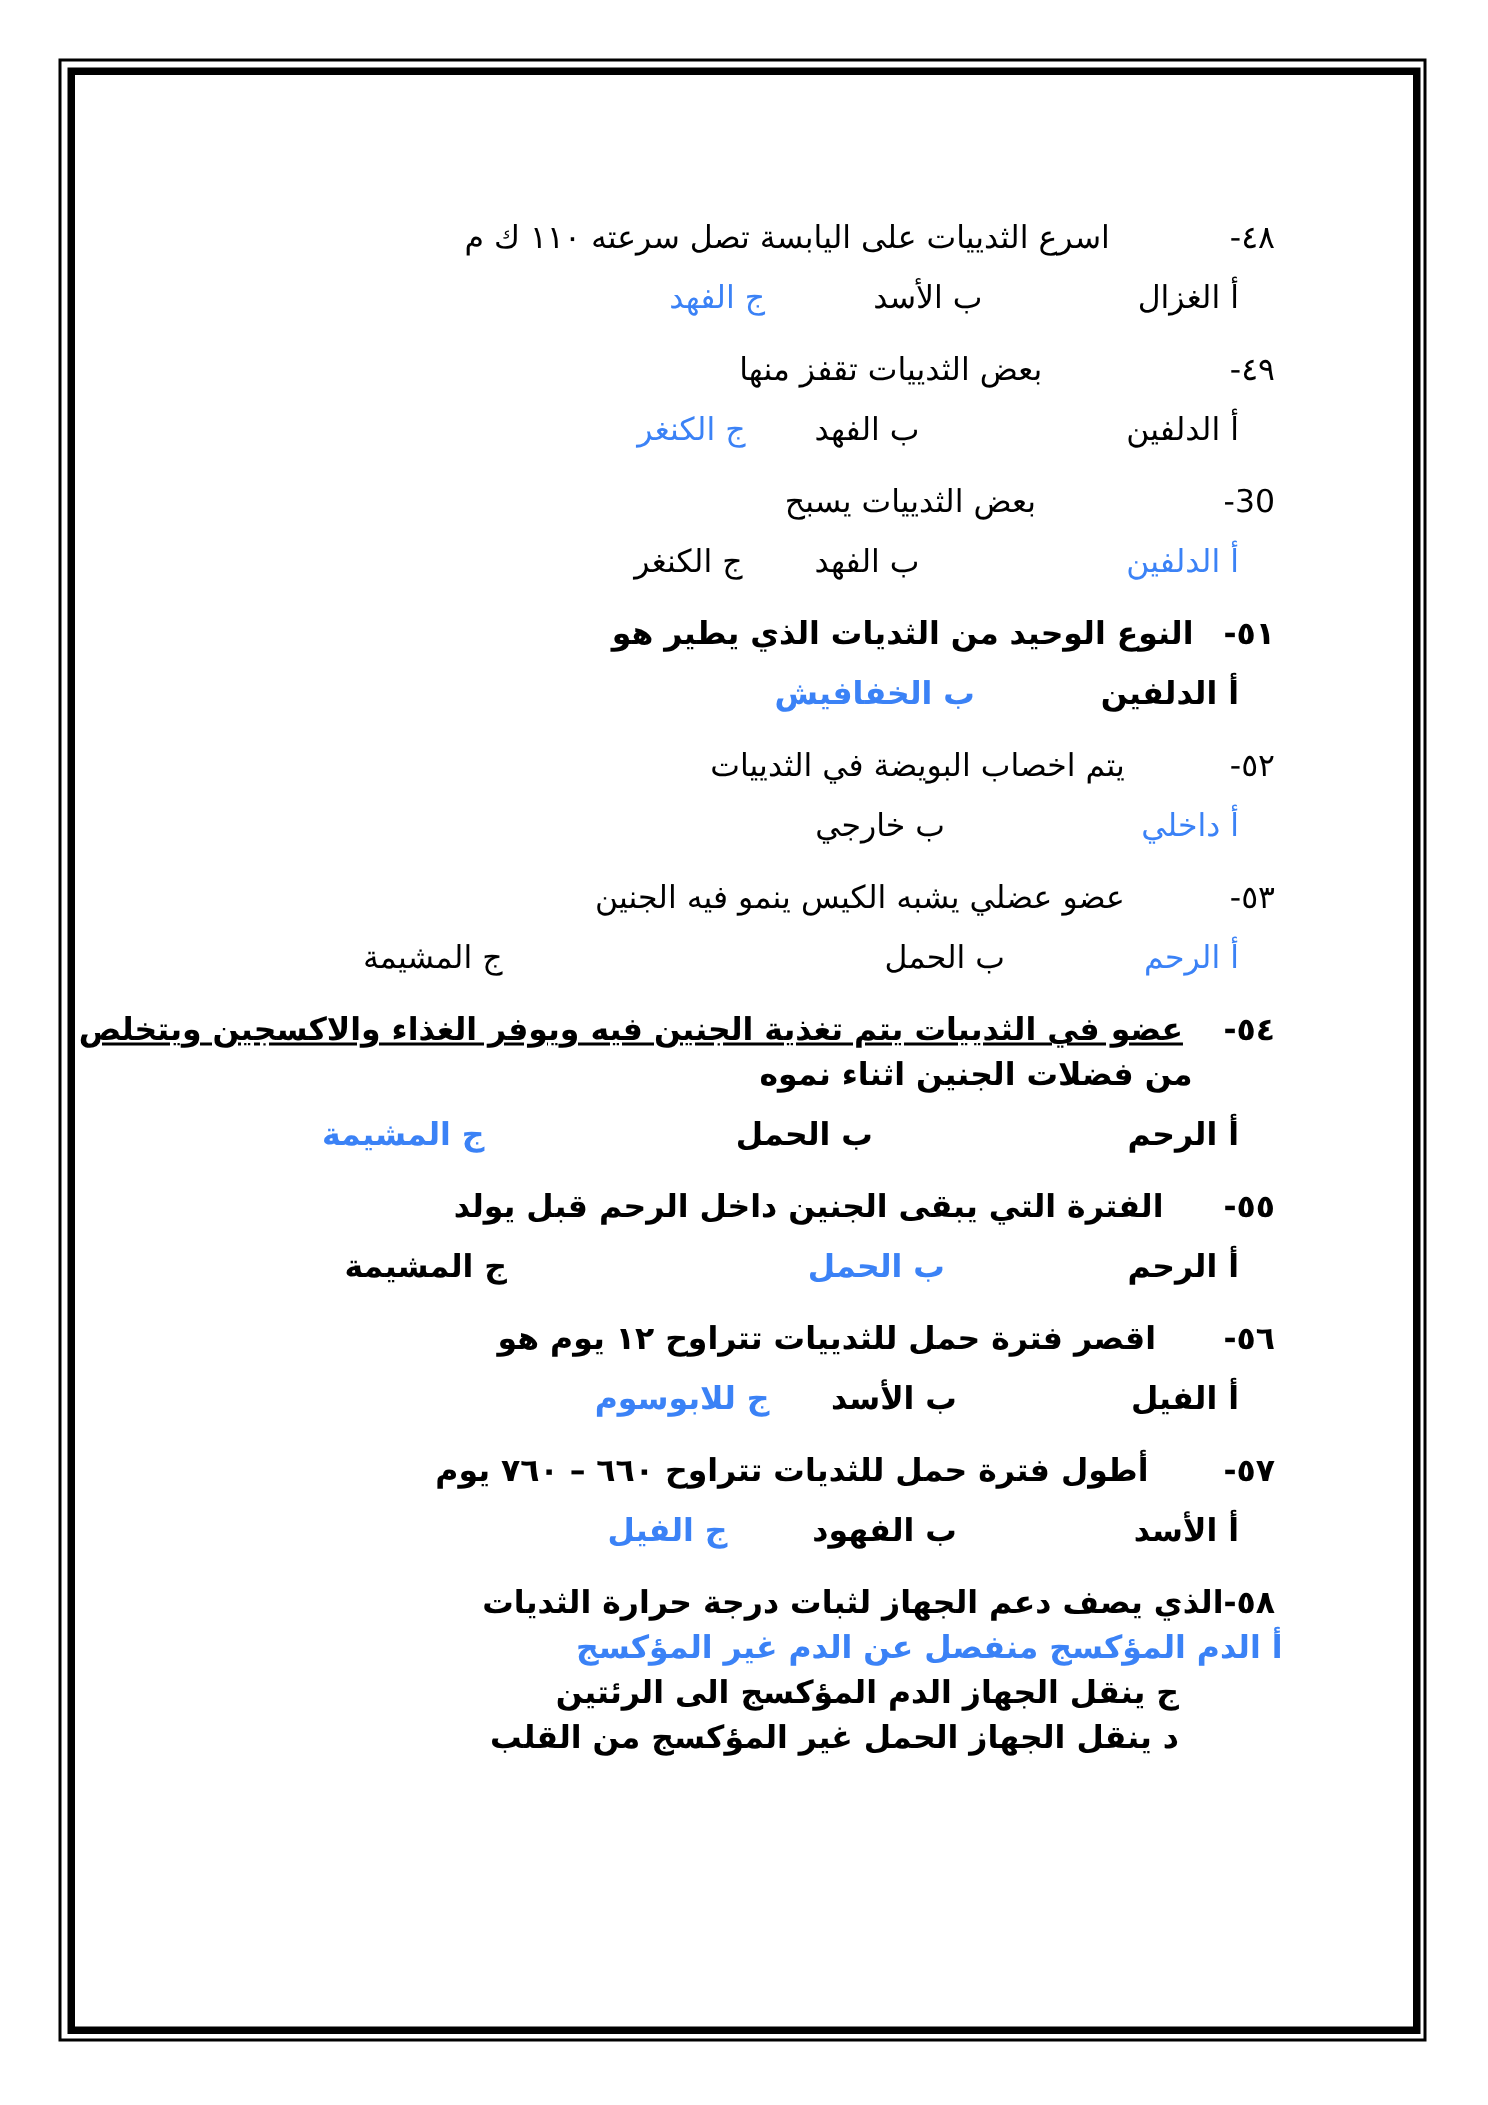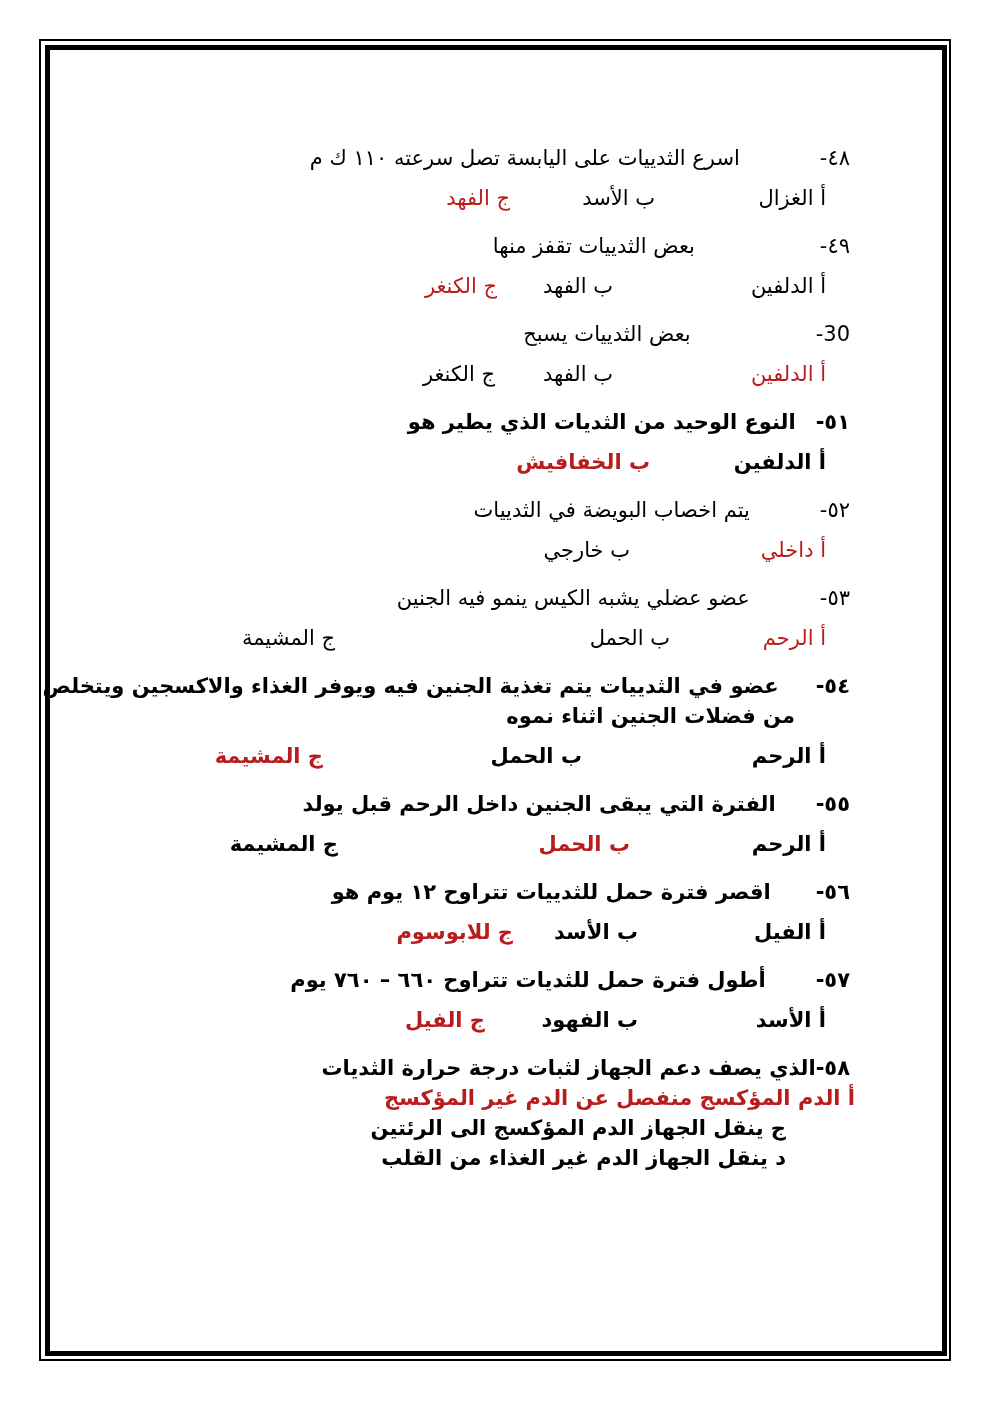--- a/index.html
+++ b/index.html
@@ -33,21 +33,21 @@
   .line { font-size: 21px; line-height: 30px; white-space: nowrap; }
 
   .question { margin-bottom: 18px; }
   .bold .line { font-weight: bold; }
 
   .qline { display: flex; padding-right: 82px; }
   .qnum  { flex: 0 0 auto; text-align: center; }
 
   
   .gap-20  { margin-right: 20px; }
-  .gap-25  { margin-right: 37px; }
+  .gap-25  { margin-right: 27px; text-decoration: underline; }
   .gap-40  { margin-right: 40px; }
   .gap-45  { margin-right: 45px; }
   .gap-50  { margin-right: 50px; }
   .gap-70  { margin-right: 70px; }
   .gap-85  { }
   .gap-100 { margin-right: 80px; }
   .gap-125 { margin-right: 125px; }
 
   
   .qcont { padding-right: 137px; }
@@ -62,21 +62,21 @@
   .q53 .ans { grid-template-columns: 156px 335px auto; }
   .q54 .ans { grid-template-columns: 244px 259px auto; }
   .q55 .ans { grid-template-columns: 196px 292px auto; }
   .q56 .ans { grid-template-columns: 188px 125px auto; }
   .q57 .ans { grid-template-columns: 188px 153px auto; }
 
   
   .opt-line { padding-right: 146px; }
   .opt-line.first { padding-right: 77px; }
 
-  .red { color: #b91c1c; }
+  .red { color: #3b82f6; }
 </style>
 </head>
 <body>
 
 <div class="page">
   <div class="frame-outer"></div>
   <div class="frame-inner"></div>
 
   <div class="content">
 
@@ -200,18 +200,18 @@
     </div>
 
     <div class="question q58 bold">
       <div class="line qline">
         <span class="qnum">٥٨-</span>
         <span class="qtext gap-85">الذي يصف دعم الجهاز لثبات درجة حرارة الثديات</span>
       </div>
       <div class="stack-opts">
         <div class="line opt-line first red">أ الدم المؤكسج منفصل عن الدم غير المؤكسج</div>
         <div class="line opt-line">ج ينقل الجهاز الدم المؤكسج الى الرئتين</div>
-        <div class="line opt-line">د ينقل الجهاز الدم غير الغذاء من القلب</div>
+        <div class="line opt-line">د ينقل الجهاز الحمل غير المؤكسج من القلب</div>
       </div>
     </div>
 
   </div>
 </div>
 
 </body></html>

